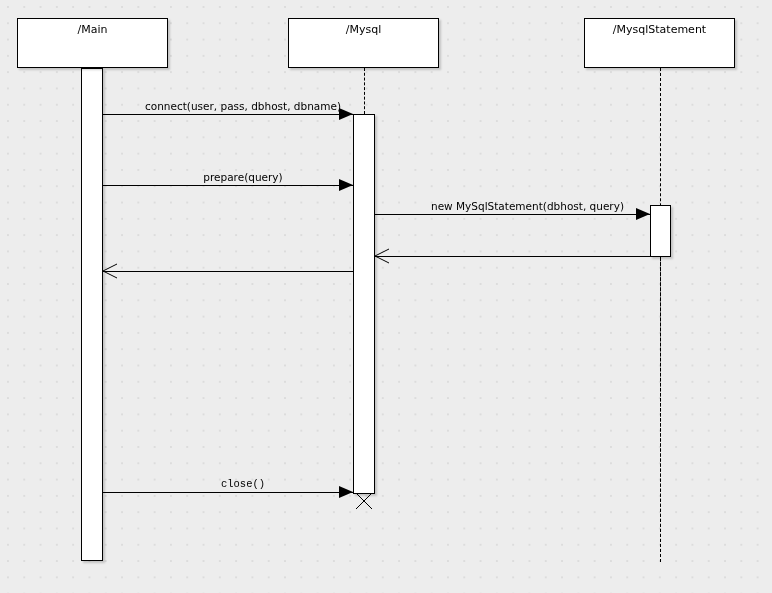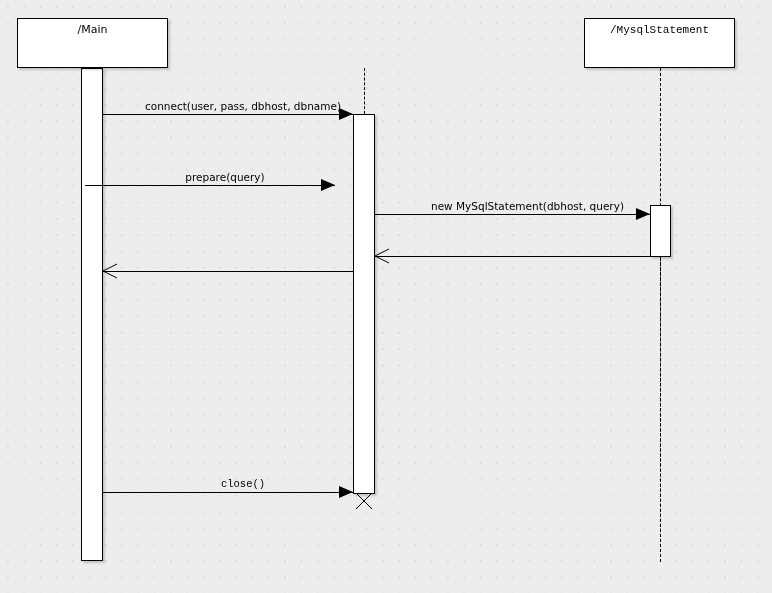--- a/index.html
+++ b/index.html
@@ -105,38 +105,41 @@
   <div class="activation" id="act-main" style="left: 81px; top: 68px; width: 22px; height: 493px;"></div>
 
   <div class="lifeline-box" id="box-main" style="left: 17px; top: 18px; width: 151px; height: 50px;">
     <span class="lifeline-title">/Main</span>
   </div>
 
   <div class="lifeline-dash" id="dash-mysql" style="left: 364px; top: 68px; height: 46px; display: block;"></div>
 
   <div class="activation" id="act-mysql" style="left: 353px; top: 114px; width: 22px; height: 380px;"></div>
 
+  <div class="lifeline-box" id="box-mysql" style="left: 288px; top: 18px; width: 151px; height: 50px;">
+    <span class="lifeline-title">/Mysql</span>
+  </div>
 
   <div class="lifeline-dash" id="dash-mysqlstatement" style="left: 660px; top: 68px; height: 494px; display: block;"></div>
 
   <div class="activation" id="act-mysqlstatement" style="left: 650px; top: 205px; width: 21px; height: 52px;"></div>
 
-  <div class="lifeline-box" id="box-mysqlstatement" style="left: 584px; top: 18px; width: 151px; height: 50px; font-family: Liberation Mono, monospace;">
+  <div class="lifeline-box" id="box-mysqlstatement" style="left: 584px; top: 18px; width: 151px; height: 50px;">
     <span class="lifeline-title">/MysqlStatement</span>
   </div>
 
   <div class="msg" id="msg-0" style="left: 103px; top: 114px; width: 250px;">
     <span class="line"></span>
     <span class="label center">connect(user, pass, dbhost, dbname)</span>
   <svg class="msg-svg" width="24" height="22" viewBox="0 0 24 22" style="top: -11px; left: 236px;">
         <path d="M 0 5 L 14 11 L 0 17 Z" fill="#000000"></path>
       </svg>
     </div>
 
-  <div class="msg" id="msg-1" style="left: 85px; top: 185px; width: 250px;">
+  <div class="msg" id="msg-1" style="left: 103px; top: 185px; width: 250px;">
     <span class="line"></span>
     <span class="label center">prepare(query)</span>
   <svg class="msg-svg" width="24" height="22" viewBox="0 0 24 22" style="top: -11px; left: 236px;">
         <path d="M 0 5 L 14 11 L 0 17 Z" fill="#000000"></path>
       </svg>
     </div>
 
   <div class="msg" id="msg-2" style="left: 375px; top: 214px; width: 275px;">
     <span class="line"></span>
     <span class="label center">new MySqlStatement(dbhost, query)</span>

